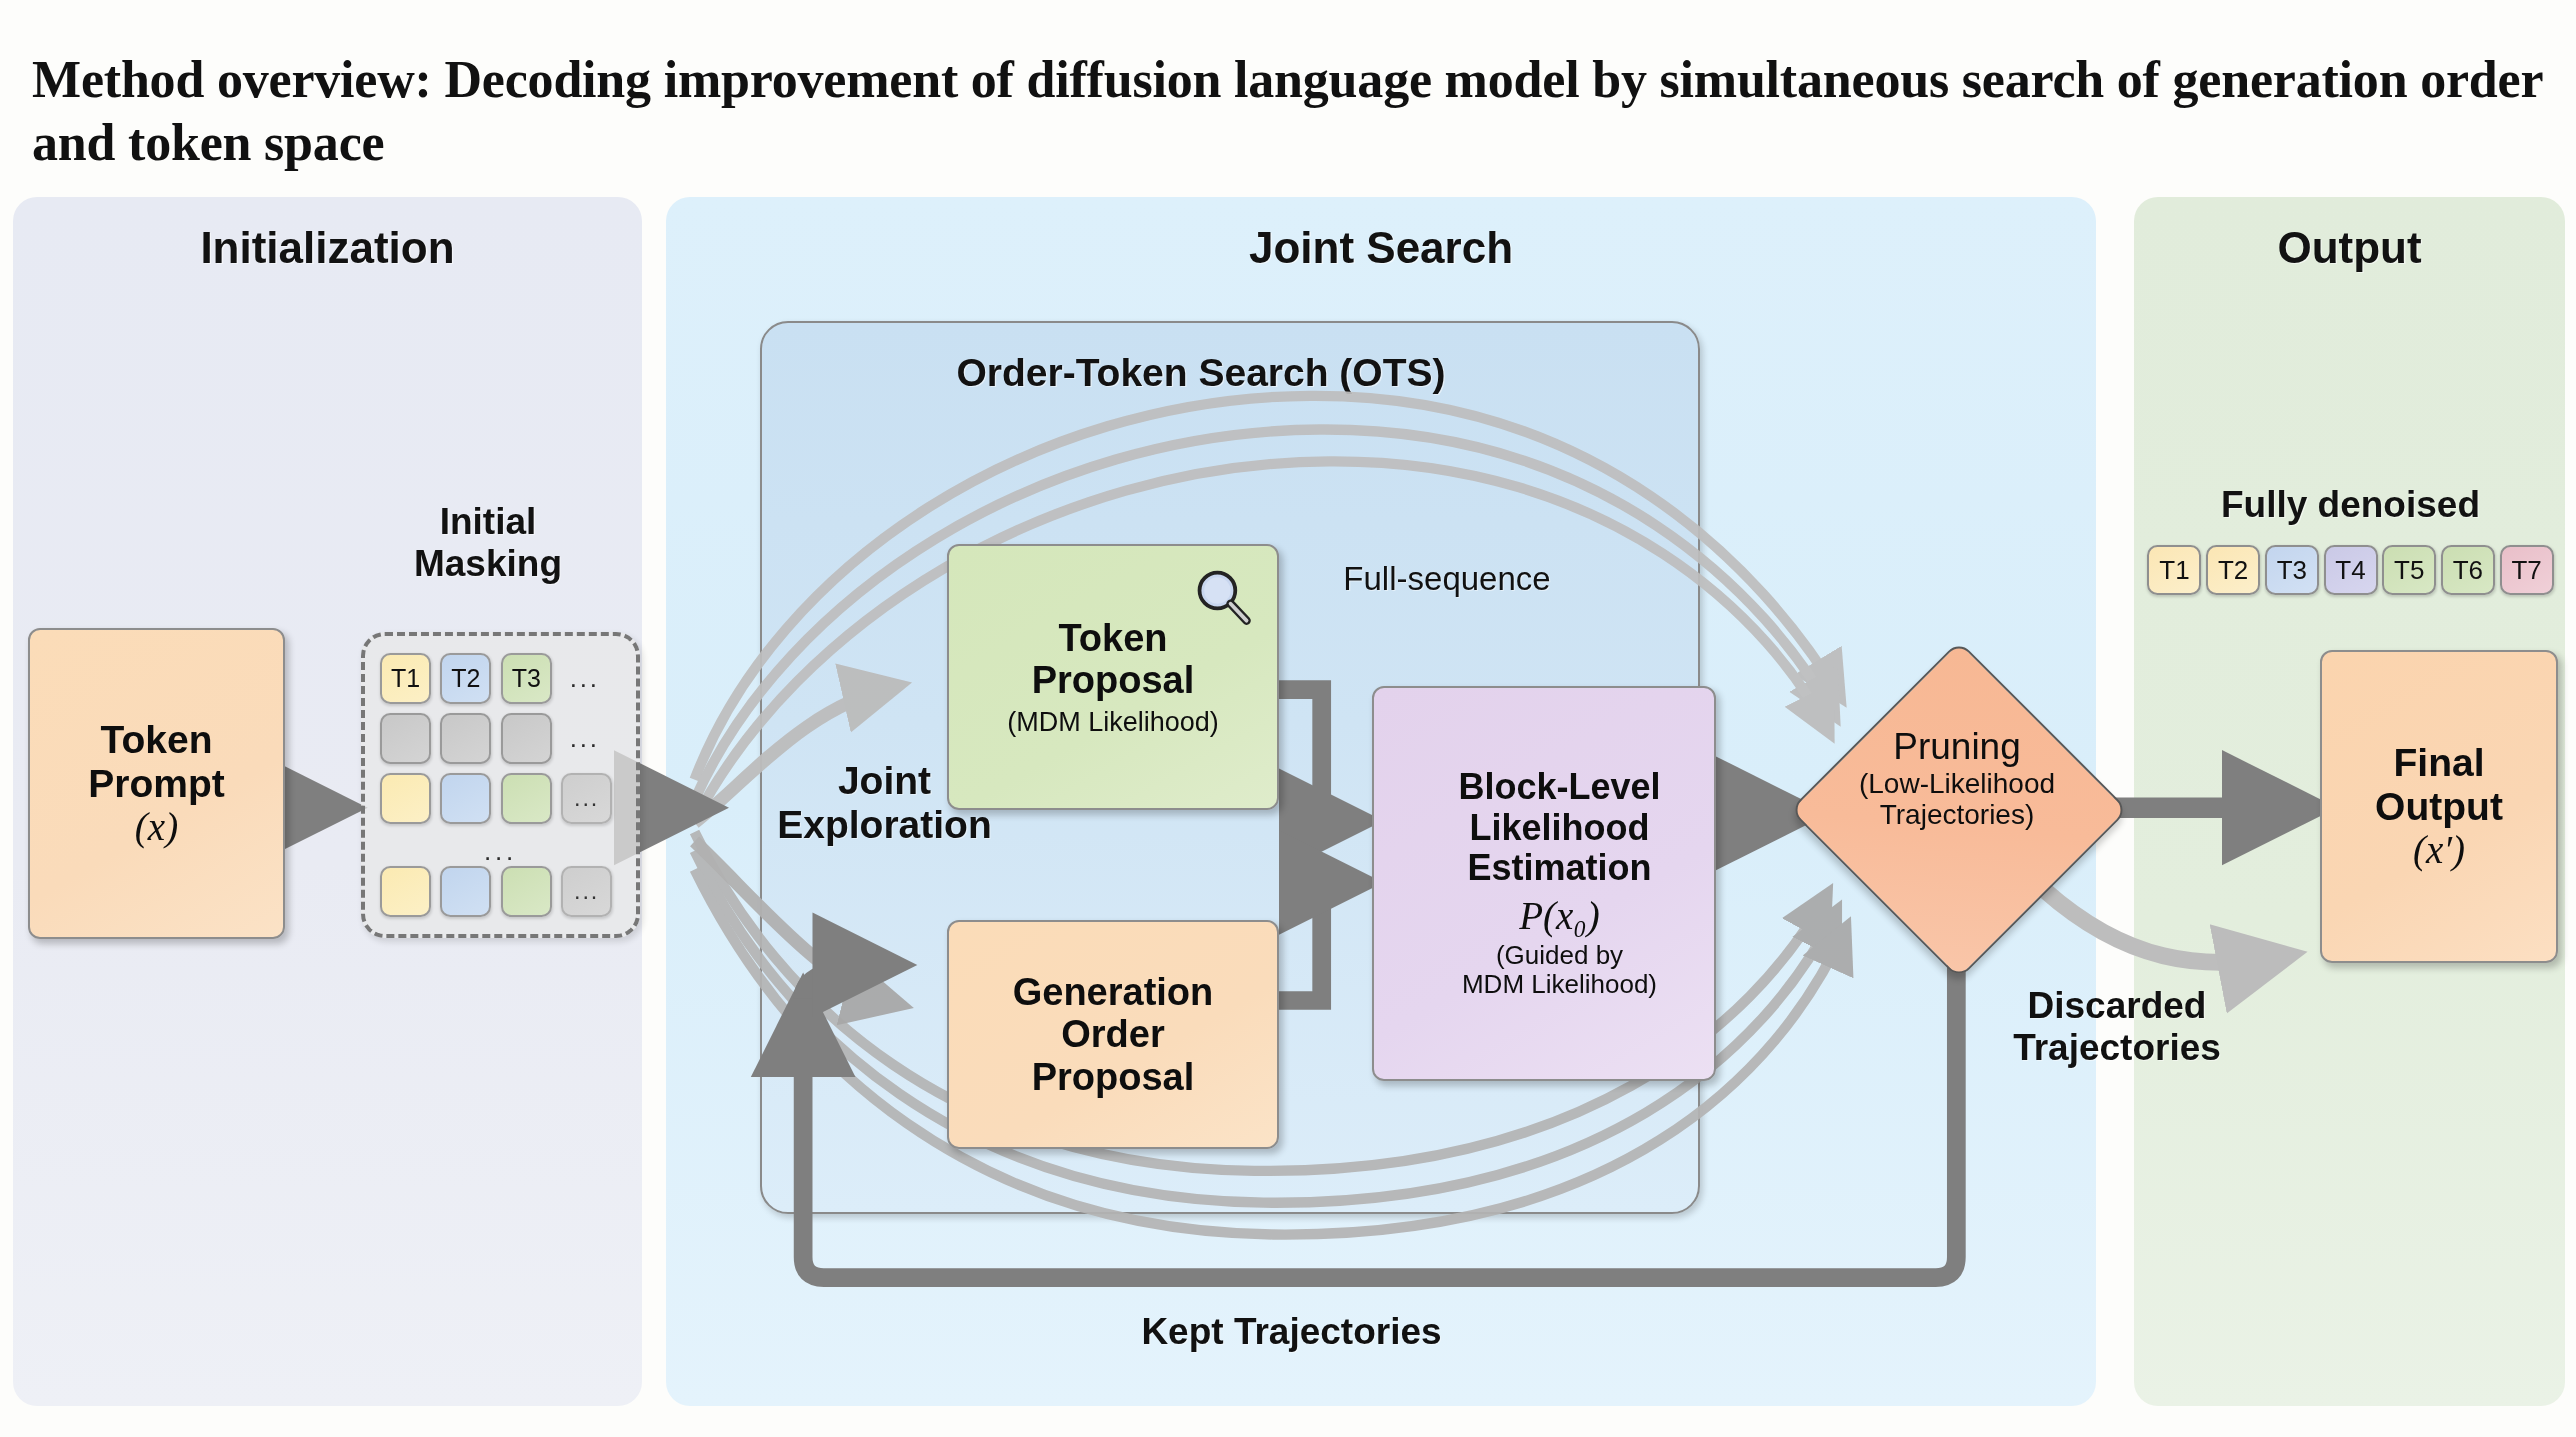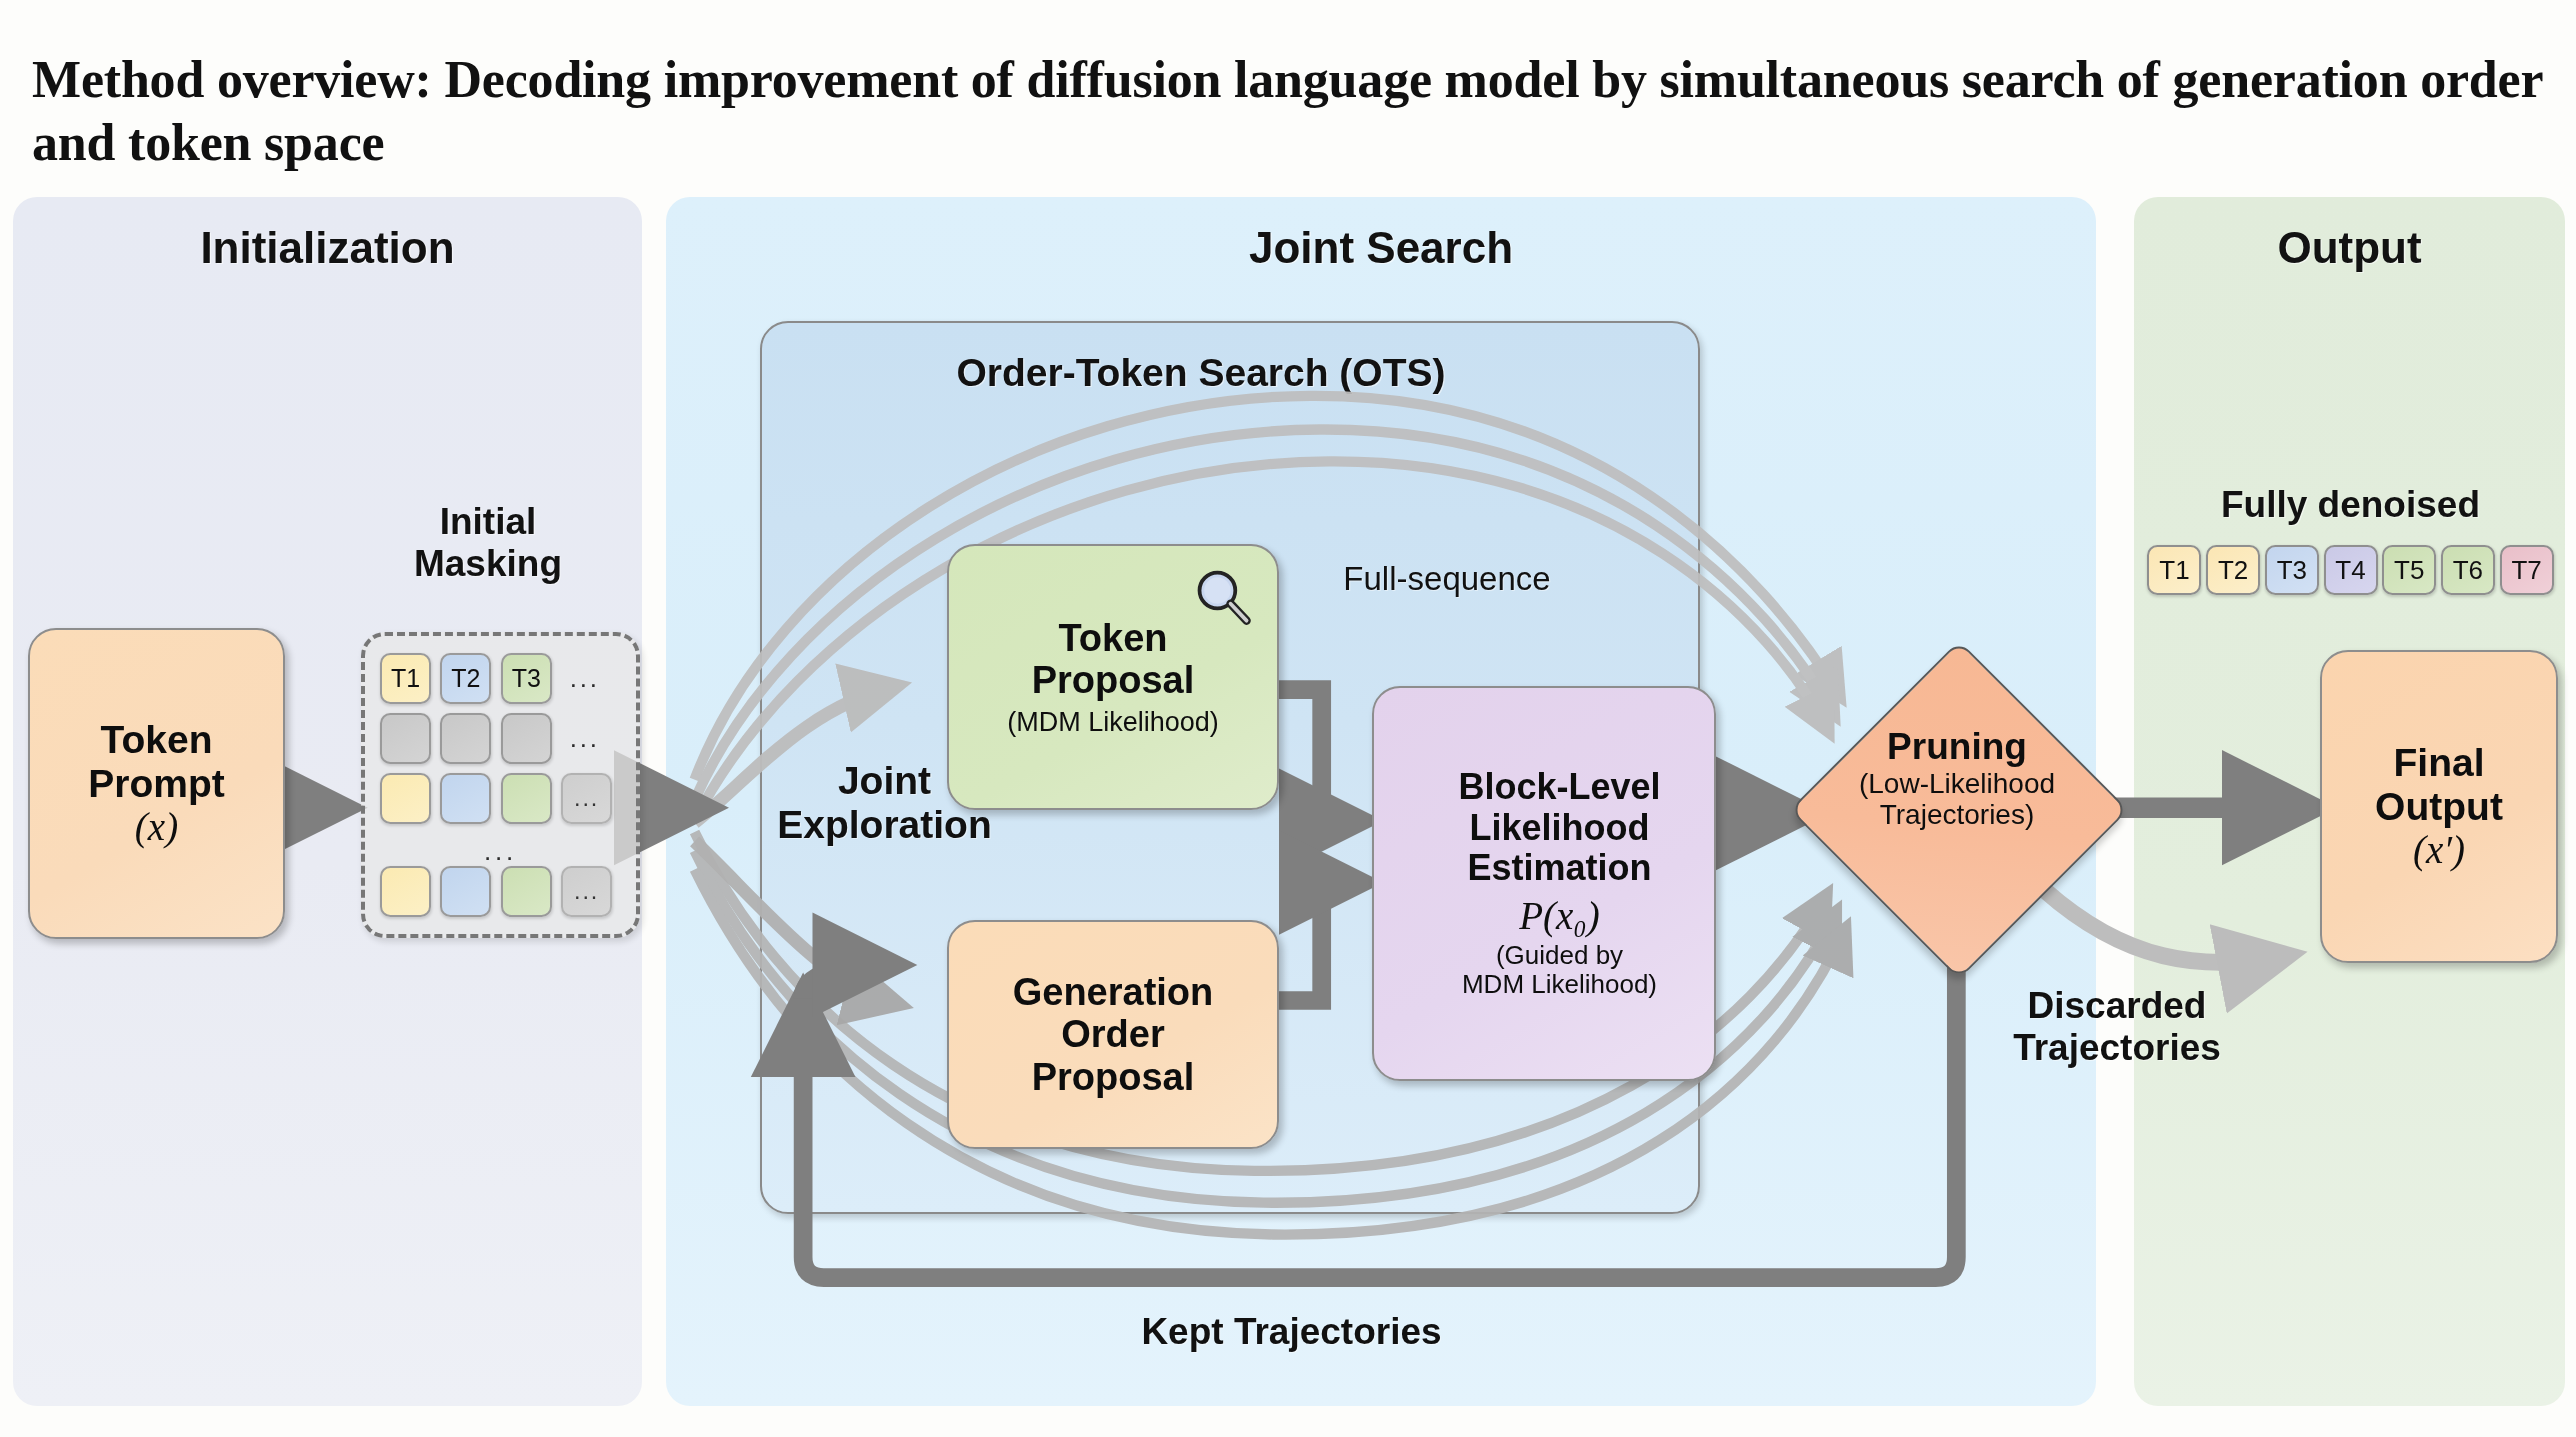--- a/index.html
+++ b/index.html
@@ -41,21 +41,21 @@
     box-shadow:2.8px 3.7px 6.6px rgba(0,0,0,.17);
   }
   #ots-title{
     position:absolute;left:733px;top:311px;width:936px;text-align:center;
     font-weight:bold;font-size:39px;color:#121212;
     text-shadow:1.3px 1.3px 0 rgba(255,255,255,.5);
   }
 
   
   .node{
-    position:absolute;border:2.8px solid #8d8d8d;border-radius:28px;
+    position:absolute;border:2.8px solid #8d8d8d;border-radius:12px;
     box-shadow:3.7px 4.7px 7.5px rgba(0,0,0,.22);
     display:flex;flex-direction:column;align-items:center;justify-content:center;
     text-align:center;color:#0e0e0e;
   }
   .node .ln{font-weight:bold;font-size:37px;line-height:1.12;}
   .node .sub{font-weight:normal;font-size:28px;line-height:1.12;}
   .node .math{
     font-family:"Liberation Serif","DejaVu Serif",serif;
     font-style:italic;font-size:39px;line-height:1.12;
   }
@@ -88,21 +88,21 @@
     position:absolute;left:32px;top:32px;width:236px;height:236px;
     transform:rotate(45deg);
     background:linear-gradient(140deg,#f7b894 0%,#f8bb99 55%,#f9c6a9 100%);
     border:2.8px solid #585858;border-radius:15px;
     box-shadow:3.7px 4.7px 7.5px rgba(0,0,0,.2);
   }
   #prune-label{
     position:absolute;left:-43px;top:69px;width:386px;text-align:center;
     color:#0e0e0e;pointer-events:none;
   }
-  #prune-label .ln{font-weight:bold;font-size:37px;line-height:1.1;}
+  #prune-label .ln{font-weight:normal;font-size:37px;line-height:1.1;}
   #prune-label .sub{font-weight:normal;font-size:28px;line-height:1.12;}
 
   
   #mask-title{
     position:absolute;left:354px;top:461px;width:268px;text-align:center;
     font-weight:bold;font-size:37px;line-height:1.13;color:#121212;
     text-shadow:1.2px 1.2px 0 rgba(255,255,255,.5);
   }
   #mask-box{
     position:absolute;left:361px;top:592px;width:271px;height:298px;

